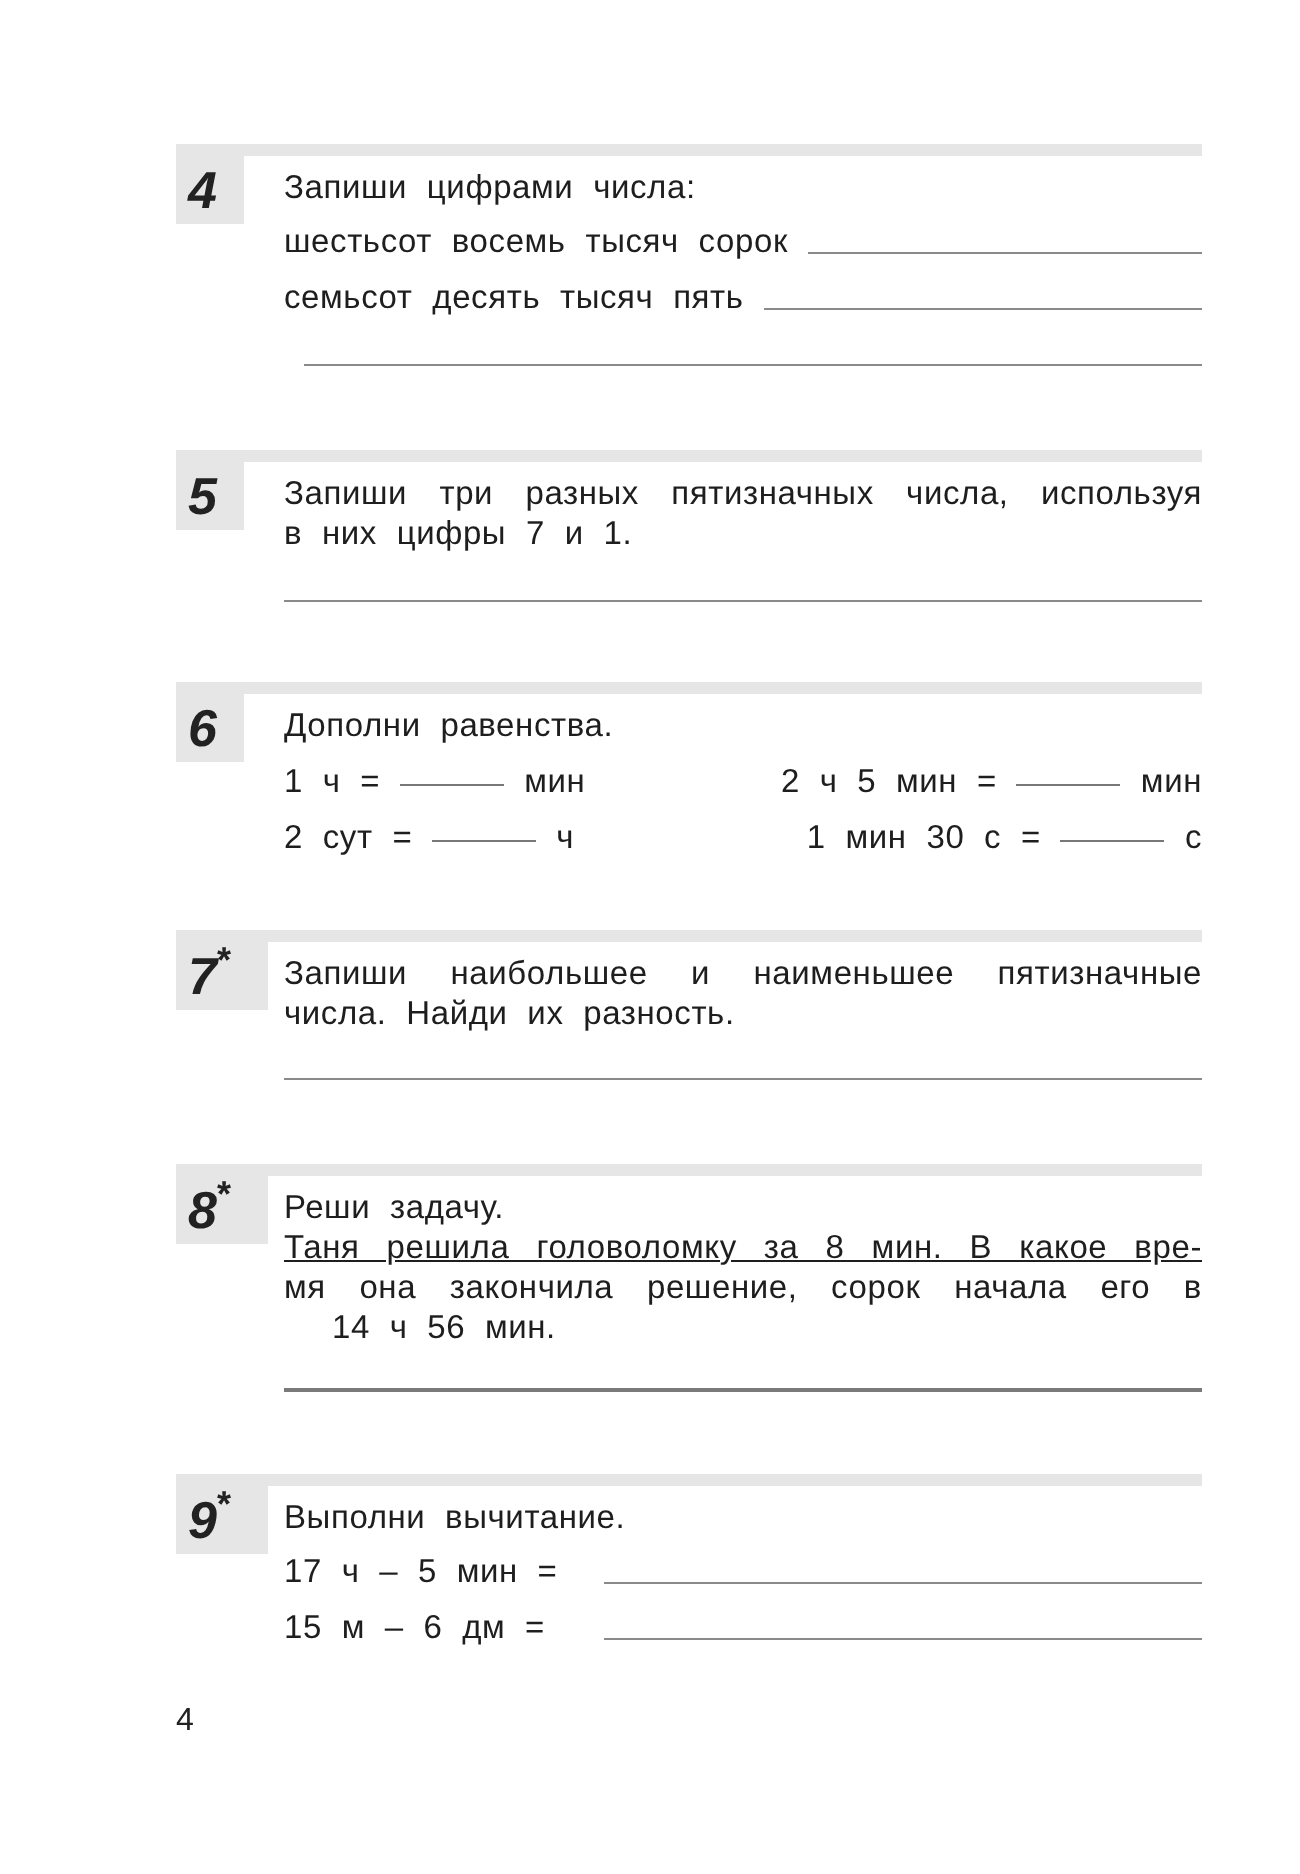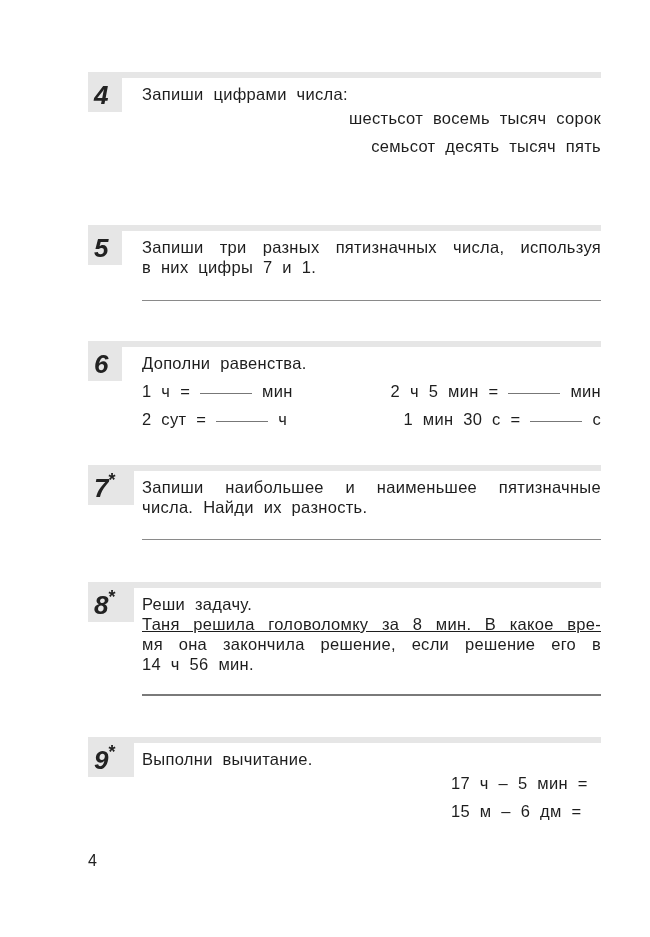--- a/index.html
+++ b/index.html
@@ -62,21 +62,20 @@
       word-spacing: 5px;
     }
     .line-row {
       position: absolute;
       left: 0;
       right: 0;
       height: 22px;
       display: flex;
       align-items: flex-end;
       white-space: nowrap;
-      flex-direction: column;
     }
     .line-row .txt {
       flex: none;
     }
     .fill {
       flex: 1;
       border-bottom: 1px solid #8a8a8a;
       height: 1px;
       margin-left: 10px;
       margin-bottom: 4px;
@@ -187,22 +186,22 @@
     <div class="full-line" style="top:62px;"></div>
   </div>
 </section>
 
 <section class="task" style="top:582px; height:120px;">
   <div class="task-bar"></div>
   <div class="task-num star"><span>8</span><sup>*</sup></div>
   <div class="content" style="top:12px;">
     <div class="left" style="top:0;">Реши задачу.</div>
     <div class="justified" style="top:20px;text-decoration:underline;">Таня решила головоломку за 8 мин. В какое вре-</div>
-    <div class="justified" style="top:40px;">мя она закончила решение, если решение его в</div>
-    <div class="left" style="top:60px;">14 ч 56 мин.</div>
+    <div class="justified" style="top:40px;">мя она закончила решение, сорок начала его в</div>
+    <div class="left" style="top:60px;margin-left:24px;">14 ч 56 мин.</div>
     <div class="full-line thick" style="top:100px;"></div>
   </div>
 </section>
 
 <section class="task" style="top:737px; height:95px;">
   <div class="task-bar"></div>
   <div class="task-num star"><span>9</span><sup>*</sup></div>
   <div class="content" style="top:12px;">
     <div class="left" style="top:0;">Выполни вычитание.</div>
     <div class="line-row" style="top:25px;">

